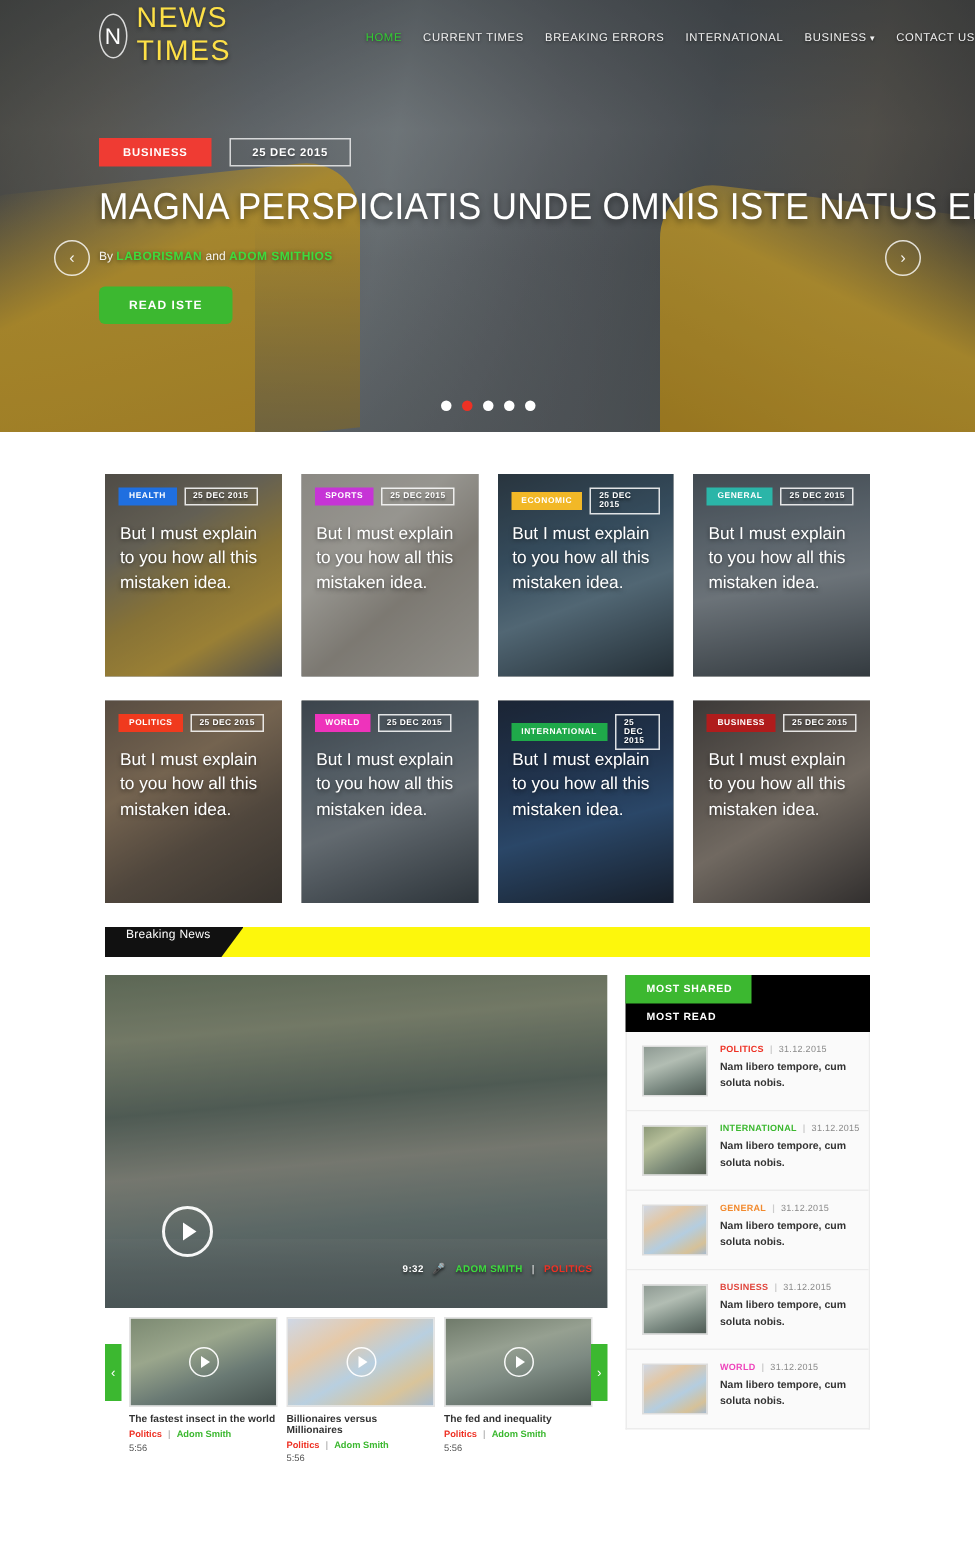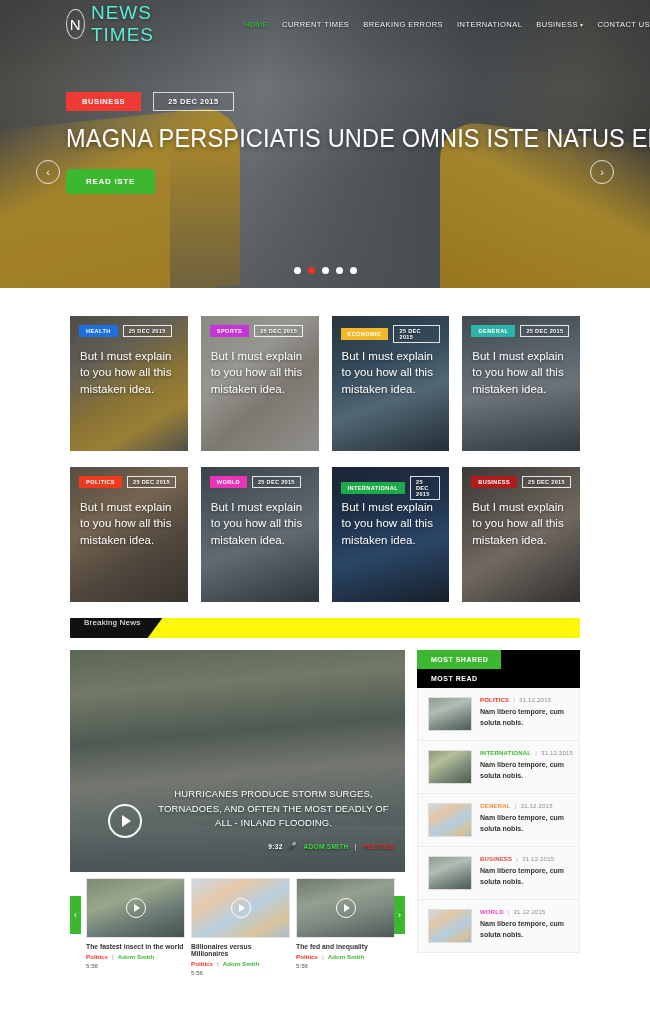--- a/index.html
+++ b/index.html
@@ -49,21 +49,21 @@
     display: flex; align-items: center; z-index: 5;
   }
   .logo { display: flex; align-items: center; margin-left: 66px; }
   .logo-circle {
     width: 30px; height: 30px; border-radius: 50%;
     border: 1.5px solid rgba(255,255,255,.8);
     display: flex; align-items: center; justify-content: center;
     color: #fff; font-size: 15px; font-weight: 400; letter-spacing: .5px;
   }
   .logo-text {
-    color: #5eead4; font-size: 19px; letter-spacing: 1px;
+    color: #fde047; font-size: 19px; letter-spacing: 1px;
     margin-left: 6px; font-weight: 300;
     text-shadow: 0 1px 3px rgba(0,0,0,.45);
   }
   .nav { display: flex; align-items: center; gap: 14px; margin-left: 74px; }
   .nav a {
     color: #f2f2f2; font-size: 7.5px; letter-spacing: .45px;
     text-decoration: none; font-weight: 400; white-space: nowrap;
     text-shadow: 0 1px 2px rgba(0,0,0,.55);
   }
   .nav a.home { color: #33cc33; }
@@ -292,20 +292,26 @@
         <a href="#" class="">CONTACT US</a>
       </nav>
   </div>
 
   <div class="hero-inner">
     <div class="badges">
       <span class="badge-cat">BUSINESS</span>
       <span class="badge-date">25 DEC 2015</span>
     </div>
     <h1 class="hero-title">MAGNA PERSPICIATIS UNDE OMNIS ISTE NATUS ERRORS</h1>
+    <div class="hero-by">
+      <span>By</span>
+      <b>LABORISMAN</b>
+      <span>and</span>
+      <b>ADOM SMITHIOS</b>
+    </div>
     <button class="read-more">READ ISTE</button>
   </div>
 
   <div class="arrow left">‹</div>
   <div class="arrow right">›</div>
   <div class="dots" id="dots">
       <span class="dot"></span>
       <span class="dot active"></span>
       <span class="dot"></span>
       <span class="dot"></span>
@@ -400,21 +406,20 @@
 
   <div class="bleft">
     <div class="video-main">
       <div class="video-bg">
         <div class="flood"></div>
       </div>
       <div class="vid-shade"></div>
       <div class="play-btn">
           <i></i>
         </div>
-      <div class="vid-caption">HURRICANES PRODUCE STORM SURGES, TORNADOES, AND OFTEN THE MOST DEADLY OF ALL - INLAND FLOODING.</div>
       <div class="vid-meta">
         <span class="vm-time">9:32</span>
         <span class="vm-mic">🎤</span>
         <span class="vm-author">ADOM SMITH</span>
         <span class="vm-sep">|</span>
         <span class="vm-cat">POLITICS</span>
       </div>
     </div>
 
     <div class="thumbs-row">

